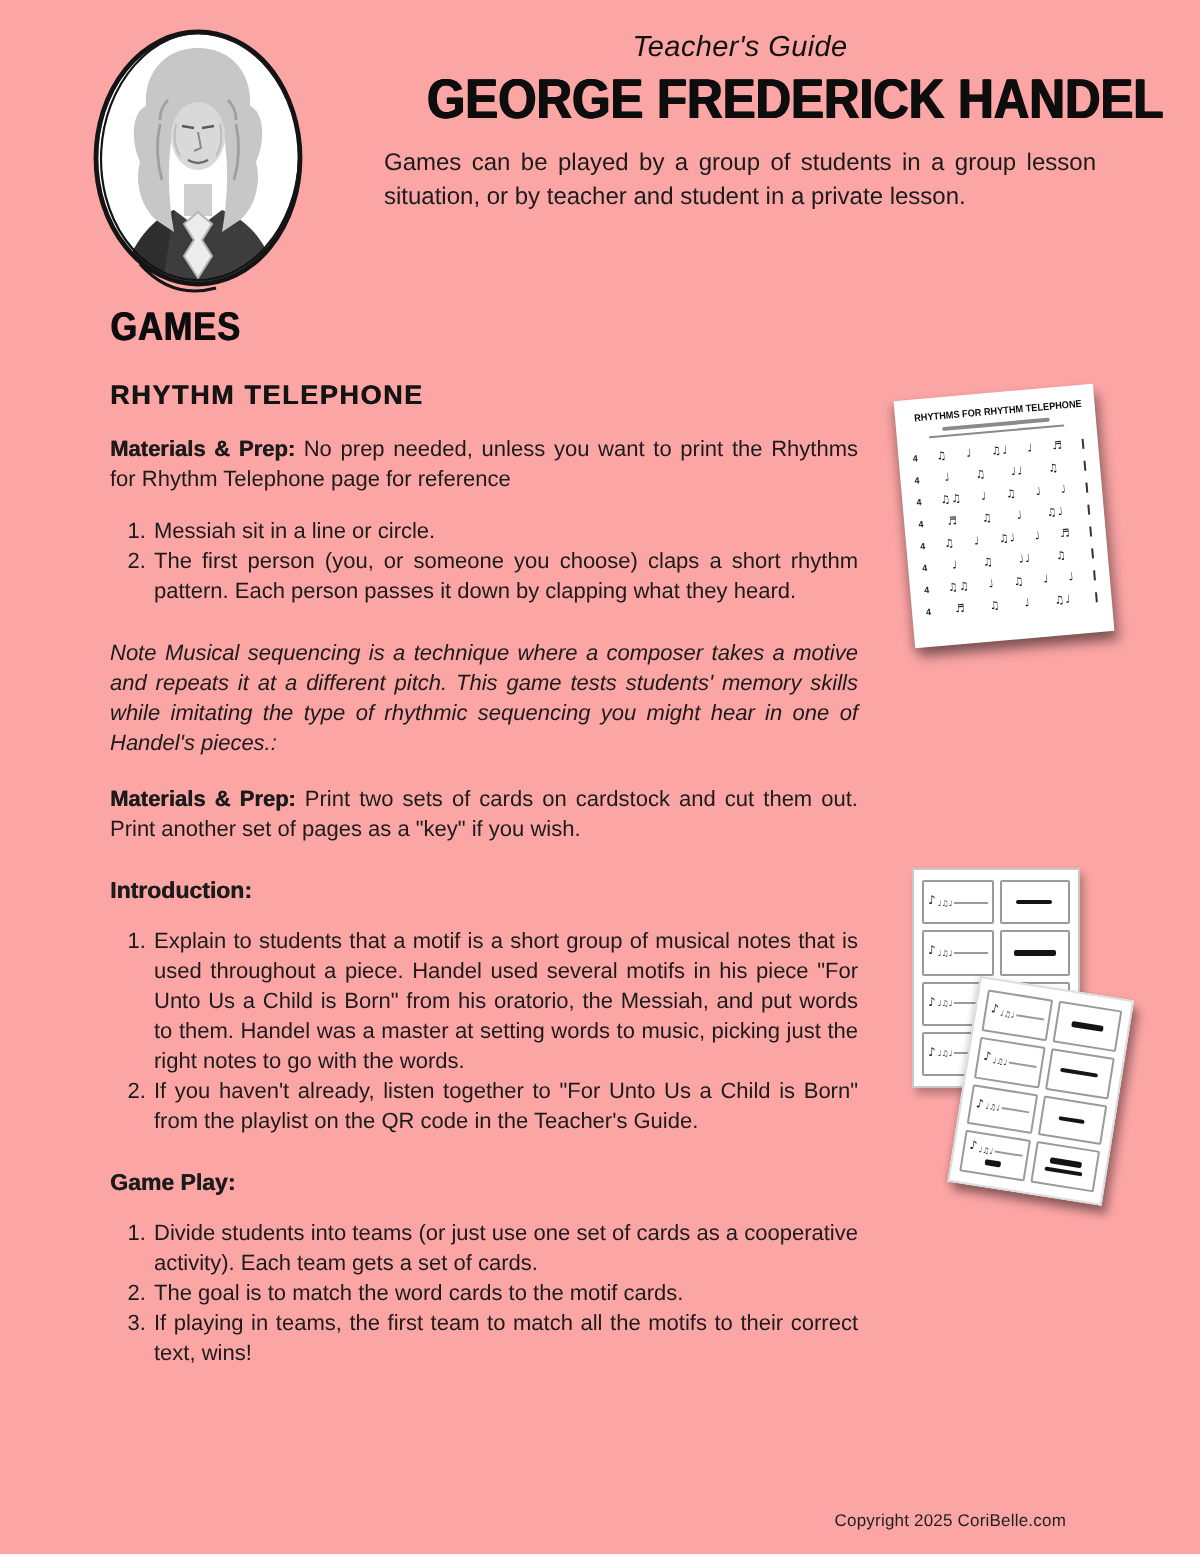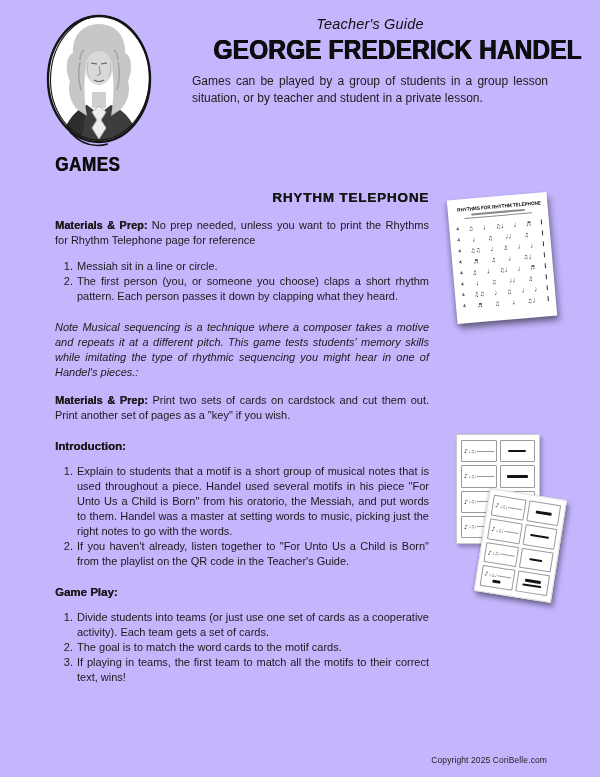--- a/index.html
+++ b/index.html
@@ -2,21 +2,21 @@
 <html><head>
 <meta charset="utf-8">
 <style>
   * { box-sizing: border-box; margin: 0; padding: 0; }
   html,body { background:#ffffff; }
   body {
     width:600px; height:777px;
     font-family:"Liberation Sans","DejaVu Sans",sans-serif;
     color:#1b1b1b;
   }
-  .page { position:relative; width:600px; height:777px; background:#c4b5fd; overflow:hidden; }
+  .page { position:relative; width:600px; height:777px; background:#fca5a5; overflow:hidden; }
 
   
   .portrait { position:absolute; left:42px; top:10px; width:114px; height:140px; }
   .header-text { position:absolute; left:192px; top:16px; width:356px; text-align:center; }
   .eyebrow { font-style:italic; font-size:14.5px; letter-spacing:.2px; color:#111; }
   .doc-title {
     display:block; white-space:nowrap; font-weight:bold; font-size:28px;
     letter-spacing:0; color:#0d0d0d;
     transform:scaleX(.88); transform-origin:center;
     text-shadow:.6px 0 currentColor, -.3px 0 currentColor;
@@ -30,21 +30,20 @@
     font-size:20px; font-weight:bold; letter-spacing:.5px; color:#0d0d0d;
     transform:scaleX(.86); transform-origin:left center;
     text-shadow:.6px 0 currentColor;
   }
 
   
   .main { position:absolute; left:55px; top:190px; width:374px; }
   h2.section {
     font-size:13.5px; font-weight:bold; letter-spacing:.8px; color:#141414;
     text-shadow:.3px 0 currentColor;
-    text-align:right;
   }
   h2.motif { margin-top:28px; }
   .main p { font-size:11px; line-height:15px; text-align:justify; }
   p.materials { margin-top:13px; }
   b.label { text-shadow:.25px 0 currentColor; }
   .main ol { margin:11px 0 0 0; padding-left:21px; font-size:11px; line-height:15px; }
   .main li { text-align:justify; padding-left:1px; }
   .note { margin-top:16px; font-style:italic; }
   h3.sub { font-size:11.5px; font-weight:bold; margin-top:17px; text-shadow:.25px 0 currentColor; }
   ol.tight { margin-top:12px !important; }
@@ -89,21 +88,21 @@
   .mini-card .clef { font-family:"DejaVu Sans",sans-serif; font-size:6px; color:#222; line-height:1; }
   .mini-card .staffline { flex:1; height:1px; background:#9a9a9a; position:relative; }
   .mini-card .ndots { font-family:"DejaVu Sans",sans-serif; font-size:4px; color:#333; }
   .mini-card .wbar { height:2.4px; background:#141414; border-radius:1px; width:60%; }
   .mini-card .wbar.w2 { width:72%; }
   .mini-card .wbar.w3 { width:48%; }
   .mini-card .wbar.w4 { width:30%; }
 
   
   .footer {
-    position:absolute; right:53px; bottom:12px;
+    position:absolute; right:67px; bottom:12px;
     font-size:8.5px; color:#1f1f1f; letter-spacing:.1px;
   }
 </style>
 </head>
 <body>
 
 <div class="page">
 
   <div class="portrait">
     <svg viewBox="0 0 114 140" width="114" height="140">

